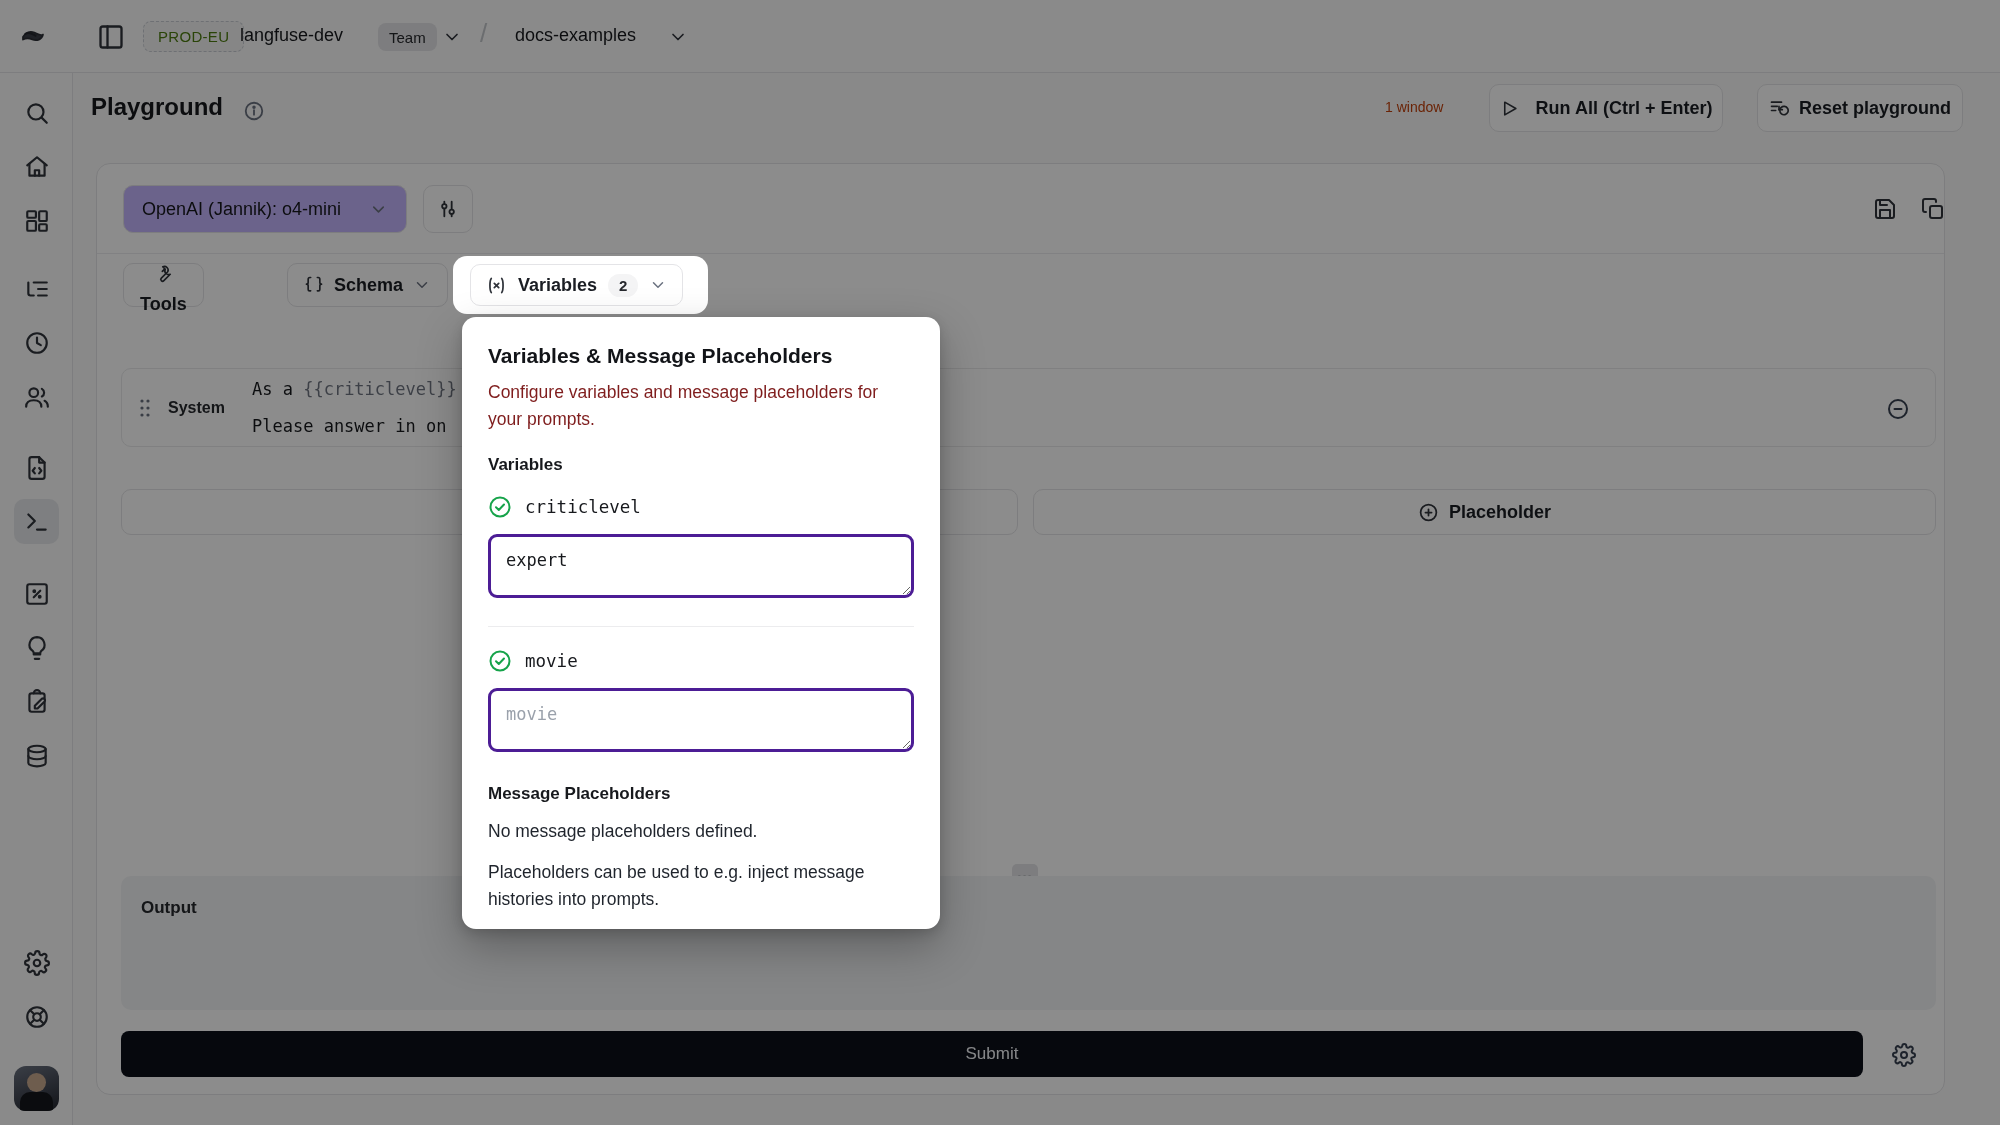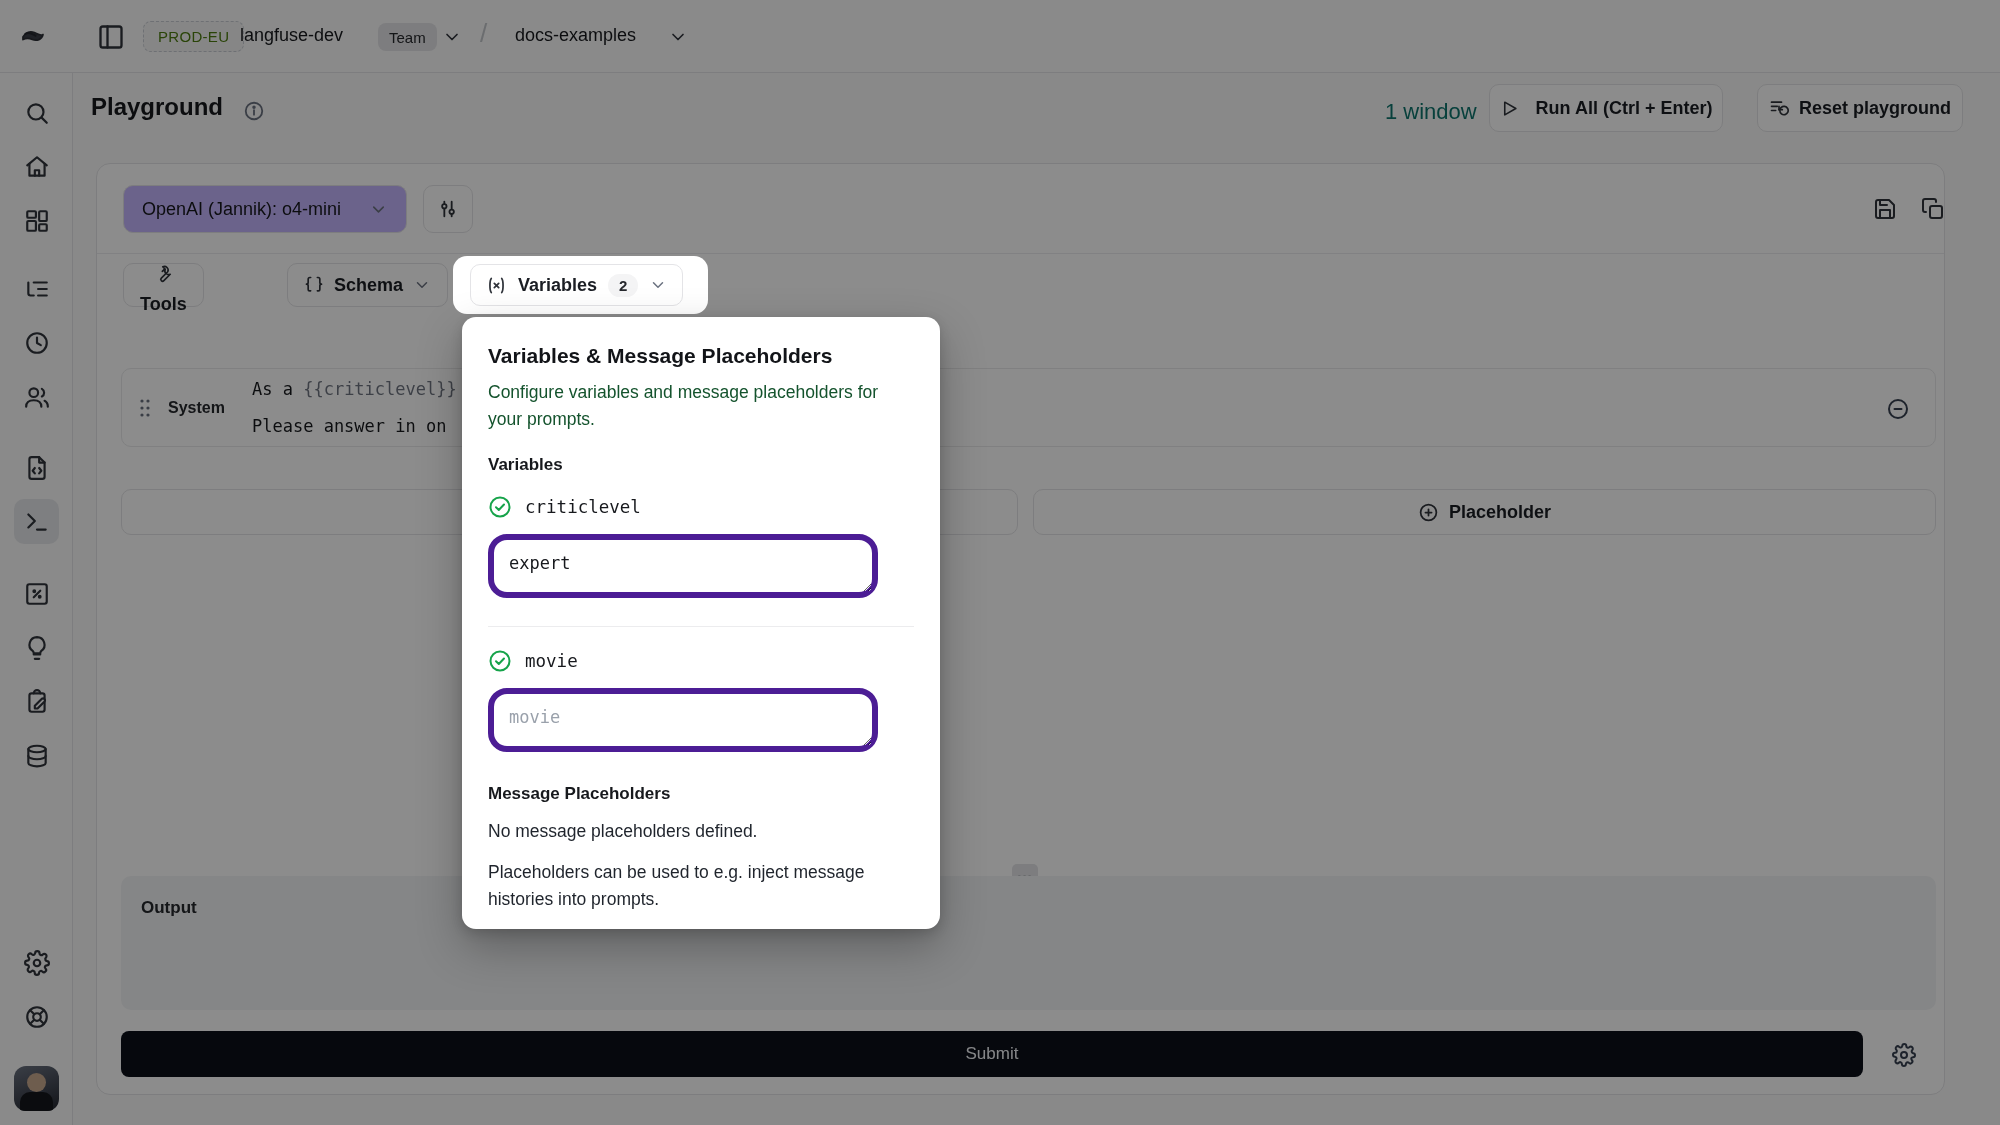--- a/index.html
+++ b/index.html
@@ -50,21 +50,21 @@
   .avatar {
     position:absolute; left:14px; top:993px; width:45px; height:45px; border-radius:12px; overflow:hidden;
     background:linear-gradient(160deg,#6b7280 0%,#3f4450 60%,#23262e 100%); cursor:pointer;
   }
   .avatar .head { position:absolute; left:13px; top:7px; width:19px; height:19px; border-radius:50%; background:#c8a98f; }
   .avatar .body { position:absolute; left:6px; top:26px; width:33px; height:22px; border-radius:10px 10px 0 0; background:#15171c; }
 
   
   .page-title { position:absolute; left:91px; top:93px; font-size:24px; font-weight:700; color:#17191d; }
   .title-info { position:absolute; left:243px; top:100px; }
-  .windows-label { position:absolute; left:1385px; top:99px; font-size:22px; color:#0f766e; }
+  .windows-label { position:absolute; left:1385px; top:99px; font-size:14px; color:#c2410c; }
   .btn {
     display:flex; align-items:center; gap:10px; justify-content:center;
     background:#ffffff; border:1px solid #e4e4e7; border-radius:10px;
     font-size:18px; font-weight:600; color:#1b1e24; cursor:pointer;
     font-family:"Liberation Sans", sans-serif;
   }
   .run-all-btn { position:absolute; left:1489px; top:84px; width:234px; height:48px;gap:17px; }
   .reset-btn  { position:absolute; left:1757px; top:84px; width:206px; height:48px; }
 
   
@@ -159,29 +159,29 @@
     background:#f4f4f5; border-radius:999px; padding:3px 11px;
     font-size:15px; font-weight:600; color:#26282d;
   }
   .popover {
     position:absolute; left:462px; top:317px; width:478px; height:612px;
     background:#ffffff; border-radius:14px; z-index:62;
     box-shadow:0 18px 45px rgba(0,0,0,0.28), 0 4px 12px rgba(0,0,0,0.15);
     padding:27px 26px;
   }
   .popover-title { font-size:21px; font-weight:600; color:#121418; margin-bottom:11px; }
-  .popover-desc { font-size:17.5px; line-height:1.55; color:#14532d; margin-bottom:22px; }
+  .popover-desc { font-size:17.5px; line-height:1.55; color:#7f1d1d; margin-bottom:22px; }
   .section-heading { font-size:17px; font-weight:700; color:#17191d; }
   .var-entry { margin-top:20px; }
   .var-entry + .var-entry { border-top:1px solid #ececee; padding-top:22px; margin-top:24px; }
   .var-name-row { display:flex; align-items:center; gap:13px; margin-bottom:15px; }
   .var-name { font-family:"DejaVu Sans Mono", monospace; font-size:17.5px; color:#17191d; }
   .var-input {
-    width:390px; height:64px; resize:vertical;
-    border:6px solid #4c1d95; border-radius:19px; padding:13px 15px;
+    width:426px; height:64px; resize:vertical;
+    border:3px solid #4c1d95; border-radius:9px; padding:13px 15px;
     font-family:"DejaVu Sans Mono", monospace; font-size:17px; color:#17191d;
     background:#fff; outline:none;
   }
   .var-input::placeholder { color:#9aa1ab; }
   .mp-heading { margin-top:28px; }
   .mp-empty { font-size:17.5px; color:#1f242c; margin-top:17px; }
   .mp-hint { font-size:17.5px; line-height:1.55; color:#1f242c; margin-top:17px; width:430px; }
 </style>
 </head>
 <body>

